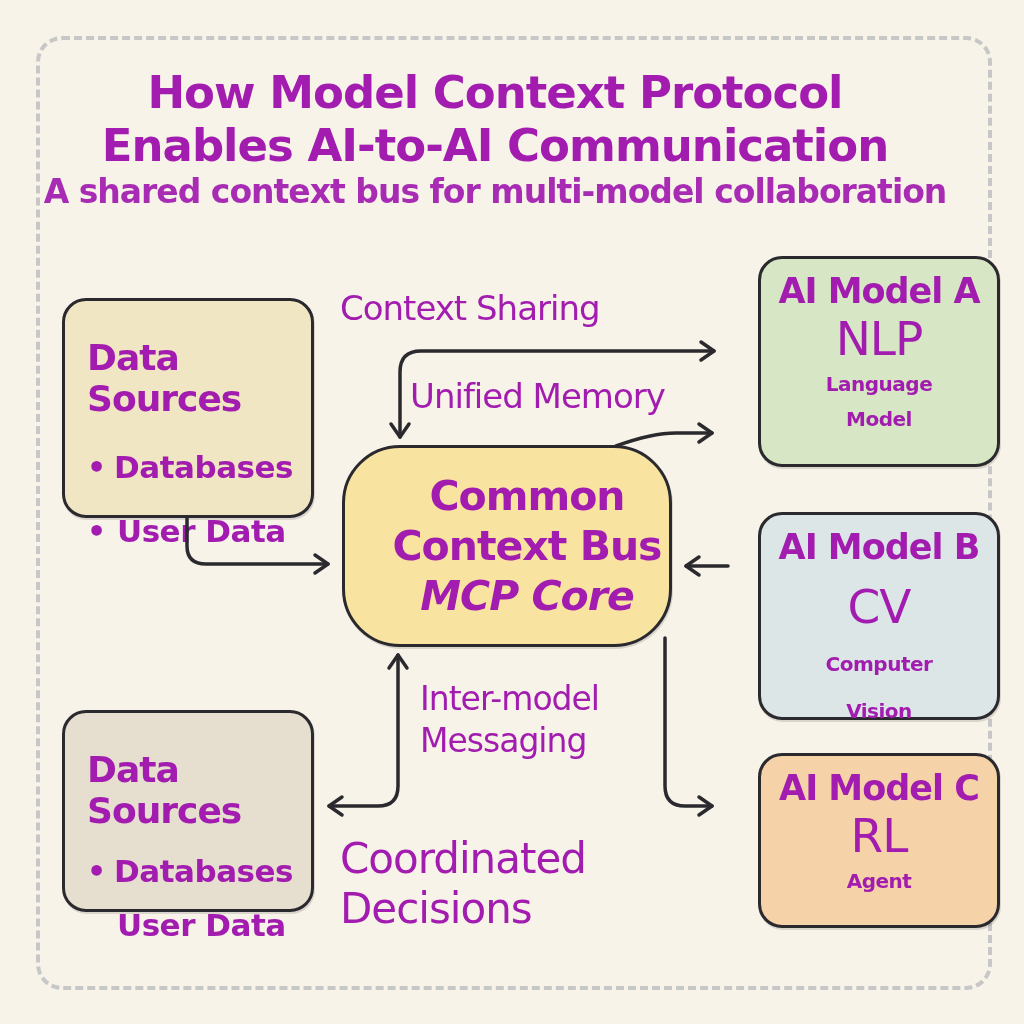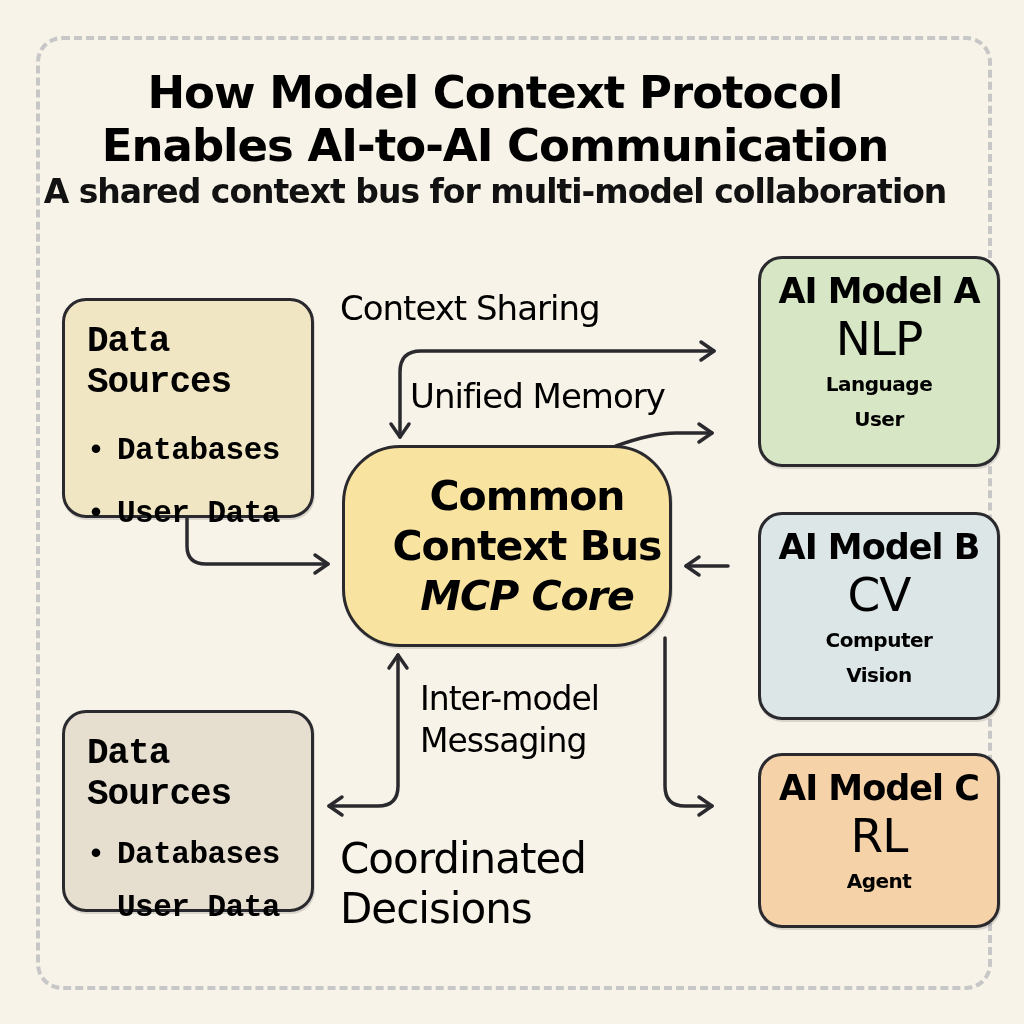--- a/index.html
+++ b/index.html
@@ -2,40 +2,40 @@
 <html><head>
 <meta charset="utf-8">
 <style>
   html,body{margin:0;padding:0;background:#e9e4da;}
   #canvas{
     position:relative;
     width:1024px;height:1024px;
     margin:0 auto;
     background:#f8f3e9;
     font-family:"DejaVu Sans","Liberation Sans",sans-serif;
-    color:#000000;
+    color:#a21caf;
     overflow:hidden;
   }
   .dashed-frame{
     position:absolute;left:36px;top:36px;width:948px;height:946px;
     border:4px dashed #c7c7c7;border-radius:26px;
     pointer-events:none;
   }
   
   .title-block{position:absolute;left:0;top:66px;width:990px;text-align:center;}
   .title-line{font-size:45px;font-weight:700;line-height:53px;letter-spacing:-1px;}
   .subtitle{margin-top:0;font-size:33px;font-weight:700;letter-spacing:-1px;opacity:.92;}
   
   .node{
     position:absolute;box-sizing:border-box;
     border:3.5px solid #2a2a2e;border-radius:24px;
     box-shadow:1px 2px 0 rgba(40,40,40,.15);
   }
   
-  .ds{padding:20px 18px 0 22px;font-family:Liberation Mono, monospace;}
+  .ds{padding:36px 18px 0 22px;}
   .ds-title{font-size:36px;font-weight:700;letter-spacing:-1px;}
   .ds-item{display:flex;align-items:center;font-size:31px;font-weight:600;letter-spacing:-.5px;}
   .ds-bullet{display:inline-block;width:30px;font-size:30px;}
   .ds-top{left:62px;top:298px;width:252px;height:220px;background:#f1e6c3;}
   .ds-top .ds-title{margin-bottom:30px;}
   .ds-top .ds-item{margin-bottom:28px;}
   .ds-bottom{left:62px;top:710px;width:252px;height:202px;background:#e6decf;}
   .ds-bottom .ds-title{margin-bottom:22px;}
   .ds-bottom .ds-item{margin-bottom:18px;}
   
@@ -43,21 +43,21 @@
     left:342px;top:445px;width:330px;height:202px;background:#f8e3a0;
     border-radius:58px;display:flex;flex-direction:column;
     align-items:center;justify-content:center;text-align:center;padding-left:40px;
   }
   .mcp-line{font-size:41px;font-weight:700;line-height:50px;letter-spacing:-1px;}
   .mcp-line.core{font-style:italic;}
   
   .model{display:flex;flex-direction:column;align-items:center;text-align:center;
          left:728px;width:242px;margin-left:30px;}
   .model-a{top:256px;height:211px;background:#d7e7c5;}
-  .model-b{top:512px;height:208px;background:#dde6e7;}
+  .model-b{top:512px;height:208px;background:#dde6e7;gap:12px;}
   .model-c{top:753px;height:175px;background:#f5d2a8;}
   .model-title{margin-top:12px;font-size:35px;font-weight:700;letter-spacing:-1px;}
   .model-abbr{font-size:47px;font-weight:400;line-height:56px;letter-spacing:-1px;}
   .model-desc{font-size:20px;font-weight:600;line-height:35px;letter-spacing:-.5px;}
   
   .edge-label{position:absolute;text-align:left;font-weight:400;letter-spacing:-1px;}
   .lbl-context-sharing{left:340px;top:288px;width:380px;font-size:34px;}
   .lbl-unified-memory{left:410px;top:376px;width:380px;font-size:34px;}
   .lbl-inter-model{left:420px;top:678px;width:270px;font-size:33px;line-height:42px;}
   .lbl-coordinated{left:340px;top:834px;width:360px;font-size:42px;line-height:50px;}
@@ -104,21 +104,21 @@
   <div class="node mcp">
     <div class="mcp-line">Common</div>
     <div class="mcp-line">Context Bus</div>
     <div class="mcp-line core">MCP Core</div>
   </div>
 
   <div class="node model model-a">
     <div class="model-title">AI Model A</div>
     <div class="model-abbr">NLP</div>
     <div class="model-desc">Language</div>
-    <div class="model-desc">User</div>
+    <div class="model-desc">Model</div>
   </div>
 
   <div class="node model model-b">
     <div class="model-title">AI Model B</div>
     <div class="model-abbr">CV</div>
     <div class="model-desc">Computer</div>
     <div class="model-desc">Vision</div>
   </div>
 
   <div class="node model model-c">

